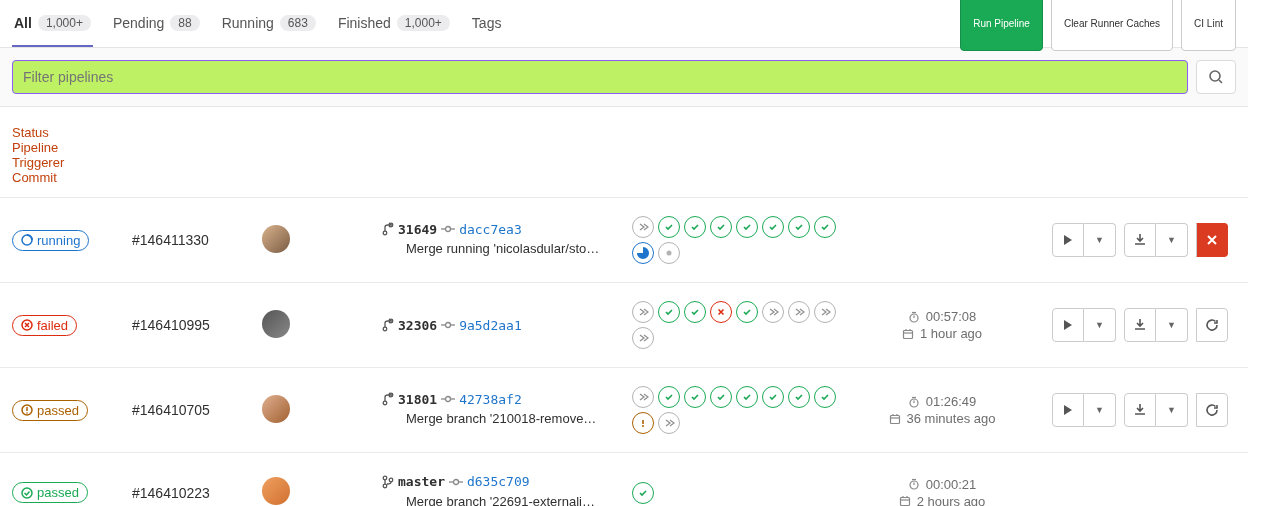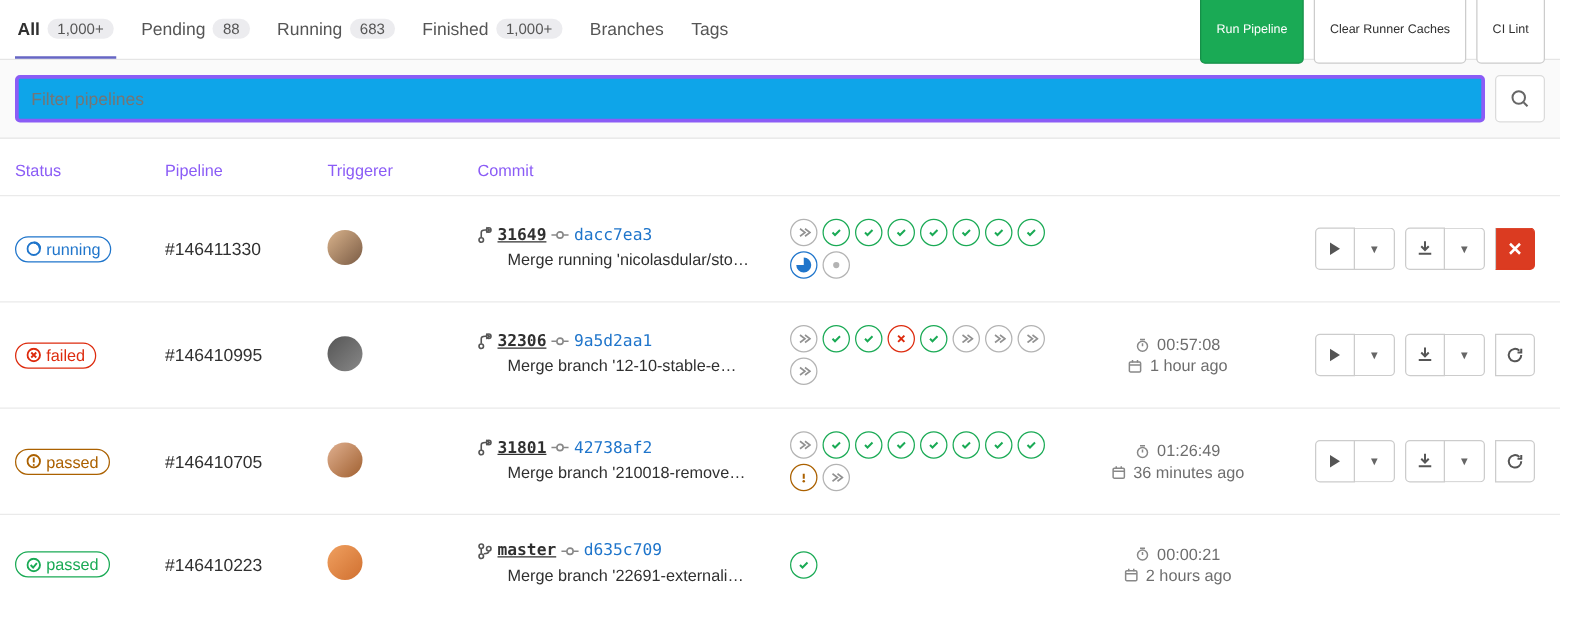--- a/index.html
+++ b/index.html
@@ -7,23 +7,23 @@
   .container { width: 1248px; }
   .topbar { display: flex; align-items: center; justify-content: space-between; padding: 0 12px; border-bottom: 1px solid #e5e5e5; height: 48px; }
   .tabs { display: flex; gap: 18px; align-items: center; height: 100%; }
   .tab { display: flex; align-items: center; gap: 6px; color: #555; cursor: pointer; height: 100%; border-bottom: 2px solid transparent; padding: 0 2px; }
   .tab.active { color: #303030; font-weight: 600; border-bottom: 2px solid #6666c4; }
   .badge { background: #ececef; border-radius: 10px; padding: 1px 8px; font-size: 12px; color: #555; font-weight: 500; }
   .topbtns { display: flex; gap: 8px; }
   .btn { border: 1px solid #ccc; background: #fff; padding: 21px 12px; border-radius: 4px; font-size: 10px; cursor: pointer; color: #303030; }
   .btn-green { background: #1aaa55; border-color: #168f48; color: #fff; font-weight: 500; }
   .filterbar { background: #fafafa; border-bottom: 1px solid #e5e5e5; padding: 12px; display: flex; gap: 8px; }
-  .filterinput { flex: 1; border: 3px solid #8b5cf6; border-radius: 4px; padding: 8px 10px; font-size: 14px; background: #0ea5e9; }
+  .filterinput { flex: 1; border: 1px solid #8b5cf6; border-radius: 4px; padding: 8px 10px; font-size: 14px; background: #bef264; }
   .searchbtn { width: 40px; border: 1px solid #dbdbdb; border-radius: 4px; background: #fff; display: flex; align-items: center; justify-content: center; cursor: pointer; }
-  .headers { display: flex; padding: 18px 12px 12px; color: #8b5cf6; font-size: 13px; }
+  .headers { display: flex; padding: 18px 12px 12px; color: #c2410c; font-size: 13px; flex-direction: column; }
   .col-status { width: 120px; }
   .col-pipeline { width: 130px; }
   .col-triggerer { width: 120px; }
   .col-commit { width: 250px; }
   .col-stages { width: 230px; }
   .col-time { width: 160px; text-align: center; }
   .col-actions { flex: 1; display: flex; justify-content: flex-end; padding-right: 8px; }
   .row { display: flex; align-items: center; padding: 18px 12px; border-top: 1px solid #eaeaea; min-height: 80px; }
   .status-pill { display: inline-flex; align-items: center; gap: 4px; border: 1px solid; border-radius: 12px; padding: 2px 8px; font-size: 13px; }
   .status-running { color: #1f75cb; border-color: #1f75cb; }
@@ -31,21 +31,21 @@
   .status-warning { color: #ab6100; border-color: #ab6100; }
   .status-passed { color: #1aaa55; border-color: #1aaa55; }
   .pipeline-id { color: #303030; font-size: 14px; }
   .avatar { width: 28px; height: 28px; border-radius: 50%; background: linear-gradient(135deg,#c5a880,#8a6d5b); display: inline-block; }
   .avatar.a1 { background: linear-gradient(135deg,#d9b38c,#7a5b44); }
   .avatar.a2 { background: linear-gradient(135deg,#555,#888); }
   .avatar.a3 { background: linear-gradient(135deg,#e0b090,#a06030); }
   .avatar.a4 { background: linear-gradient(135deg,#f0a060,#d07030); }
   .avatar-sm { width: 20px; height: 20px; border-radius: 50%; display: inline-block; vertical-align: middle; margin-right: 4px; }
   .commit-ref { display: flex; align-items: center; gap: 4px; font-size: 13px; }
-  .ref-name { font-weight: 600; font-family: ui-monospace, SFMono-Regular, Menlo, monospace; text-decoration: underline; }
+  .ref-name { font-weight: 600; font-family: ui-monospace, SFMono-Regular, Menlo, monospace; }
   .sha { color: #1f75cb; font-family: ui-monospace, SFMono-Regular, Menlo, monospace; cursor: pointer; }
   .commit-msg { font-size: 13px; color: #303030; white-space: nowrap; overflow: hidden; text-overflow: ellipsis; max-width: 230px; margin-top: 2px; display: flex; align-items: center; }
   .stages { display: flex; flex-wrap: wrap; gap: 4px; max-width: 210px; }
   .stage { width: 22px; height: 22px; border-radius: 50%; border: 1.6px solid; display: inline-flex; align-items: center; justify-content: center; font-size: 11px; cursor: pointer; background: #fff;}
   .s-skipped { border-color: #b3b3b3; color: #919191; }
   .s-success { border-color: #1aaa55; color: #1aaa55; }
   .s-failed { border-color: #dd2b0e; color: #dd2b0e; }
   .s-warning { border-color: #ab6100; color: #ab6100; }
   .s-running { border-color: #1f75cb; color: #1f75cb; }
   .s-dot { border-color: #b3b3b3; color: #b3b3b3; }
@@ -79,23 +79,20 @@
         </div>
         <div class="tab">
           <span>Running</span>
           <span class="badge">683</span>
         </div>
         <div class="tab">
           <span>Finished</span>
           <span class="badge">1,000+</span>
         </div>
         <div class="tab">
-          <span>Branches</span>
-        </div>
-        <div class="tab">
           <span>Tags</span>
         </div>
       </div>
     <div class="topbtns">
       <button class="btn btn-green">Run Pipeline</button>
       <button class="btn">Clear Runner Caches</button>
       <button class="btn">CI Lint</button>
     </div>
   </div>
 
@@ -264,24 +261,20 @@
             <span class="ref-name">32306</span> 
             <span>
               <svg width="14" height="10" viewBox="0 0 14 10">
                 <circle cx="7" cy="5" r="2.5" fill="none" stroke="#888" stroke-width="1.3"></circle>
                 <line x1="0" y1="5" x2="4.5" y2="5" stroke="#888" stroke-width="1.3"></line>
                 <line x1="9.5" y1="5" x2="14" y2="5" stroke="#888" stroke-width="1.3"></line>
               </svg>
             </span> 
             <span class="sha">9a5d2aa1</span>
           </div>
-          <div class="commit-msg">
-            <span class="avatar-sm a2"></span>
-            <span>Merge branch '12-10-stable-e…</span>
-          </div>
         </div>
         <div class="col-stages">
           <div class="stages">
             <span class="stage s-skipped">
               <svg width="12" height="12" viewBox="0 0 12 12">
                 <path d="M3 3 L7 6 L3 9 M7 3 L11 6 L7 9" fill="none" stroke="currentColor" stroke-width="1.3"></path>
               </svg>
             </span>
             <span class="stage s-success">
               <svg width="12" height="12" viewBox="0 0 12 12">

